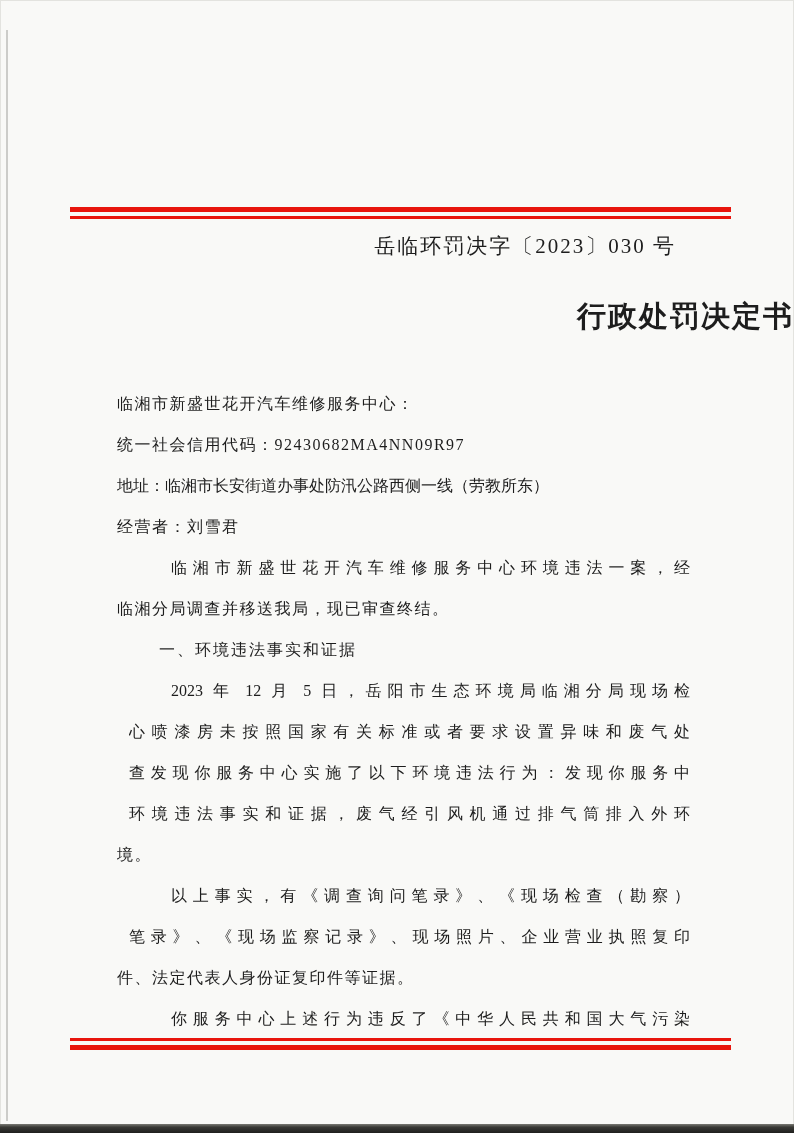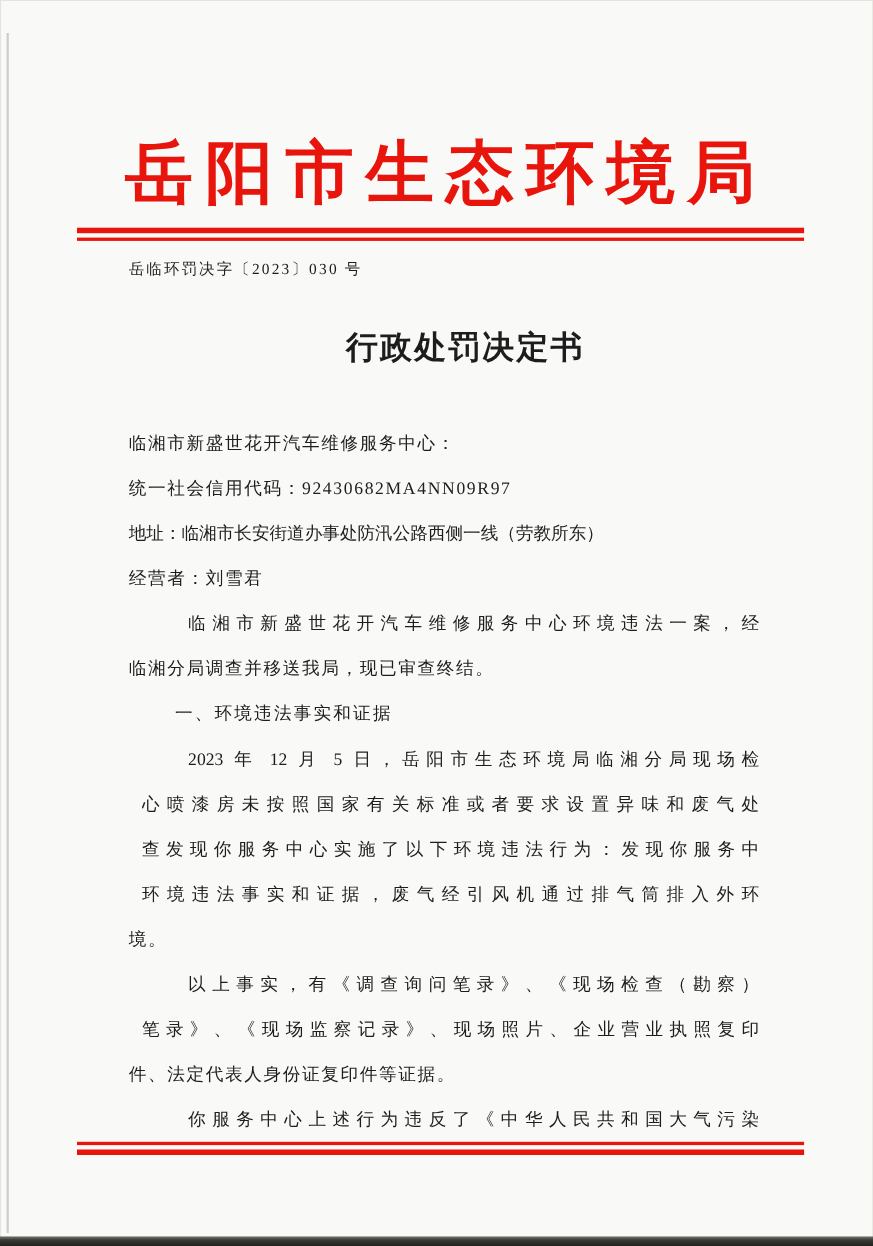--- a/index.html
+++ b/index.html
@@ -26,26 +26,26 @@
   }
   
   .rule{position:absolute;left:70px;width:661px;background:var(--red);}
   .rule.h-thick{top:207px;height:5px;}
   .rule.h-thin{top:216px;height:3px;}
   .rule.f-thin{top:1038px;height:3px;}
   .rule.f-thick{top:1045px;height:5px;}
   
   .doc-number{
     position:absolute;top:231px;left:117px;width:573px;box-sizing:border-box;
-    text-align:left;padding-right:14px;font-size:14px;line-height:30px;letter-spacing:2px;
+    text-align:right;padding-right:14px;font-size:21px;line-height:30px;letter-spacing:2px;
   }
   
   .doc-title{
     position:absolute;top:294px;left:0;width:100%;
-    text-align:center;font-size:29px;line-height:44px;font-weight:bold;
+    text-align:right;font-size:29px;line-height:44px;font-weight:bold;
     letter-spacing:2px;text-indent:52px;
   }
   
   .body-block{position:absolute;top:383px;left:117px;width:573px;}
   .line{
     height:41px;line-height:41px;font-size:16px;letter-spacing:1.5px;
     white-space:nowrap;
   }
   .line.j{ 
     white-space:normal;letter-spacing:0;overflow:hidden;
@@ -58,21 +58,20 @@
     font-weight:normal;letter-spacing:2px;
   }
 </style>
 </head>
 <body>
 
 <div class="page">
 
   <div class="edge-left"></div>
 
-  <div class="agency">岳阳市生态环境局</div>
 
   <div class="rule h-thick"></div>
   <div class="rule h-thin"></div>
 
   <div class="doc-number">岳临环罚决字〔2023〕030 号</div>
 
   <div class="doc-title">行政处罚决定书</div>
 
   <div class="body-block">
     <div class="line">临湘市新盛世花开汽车维修服务中心：</div>

